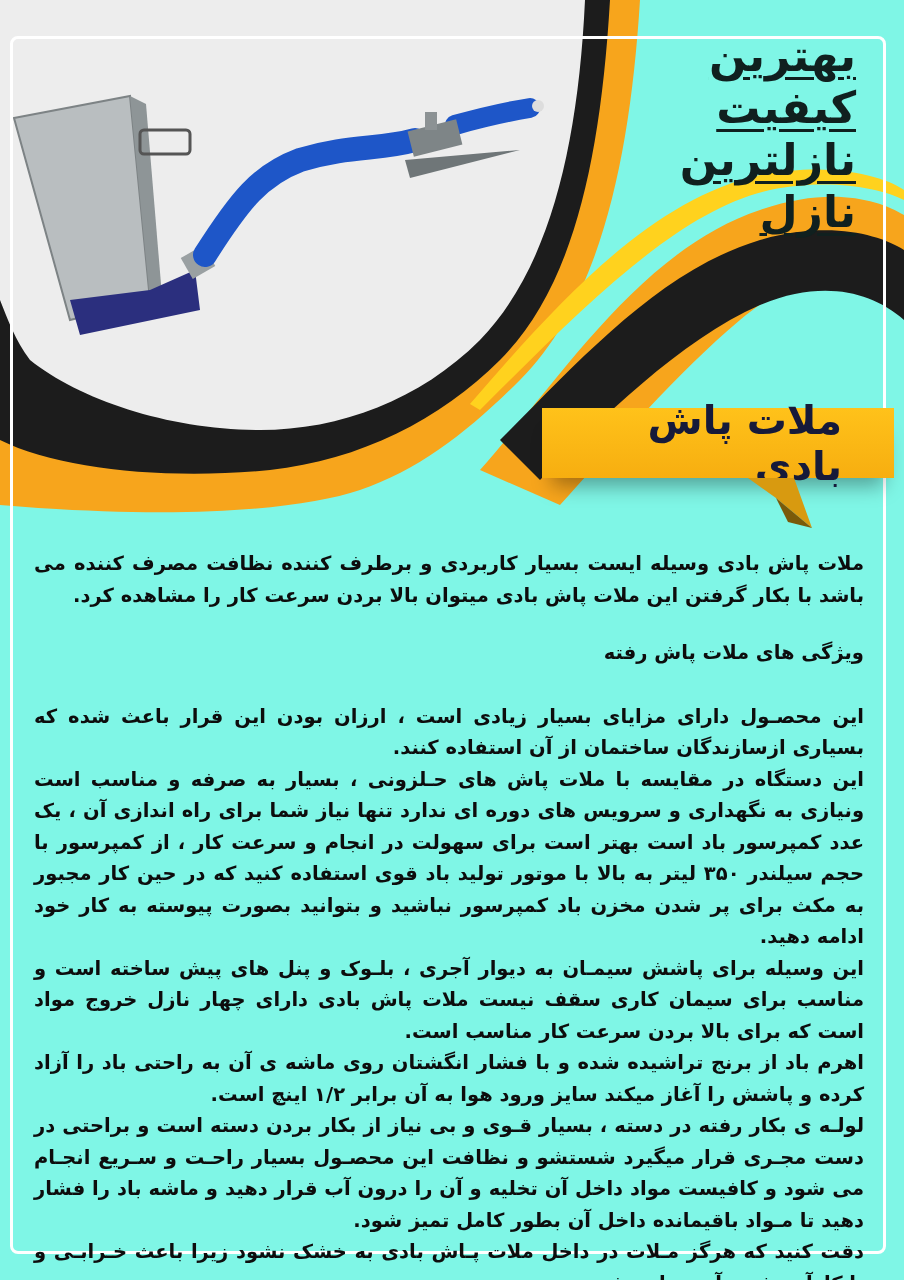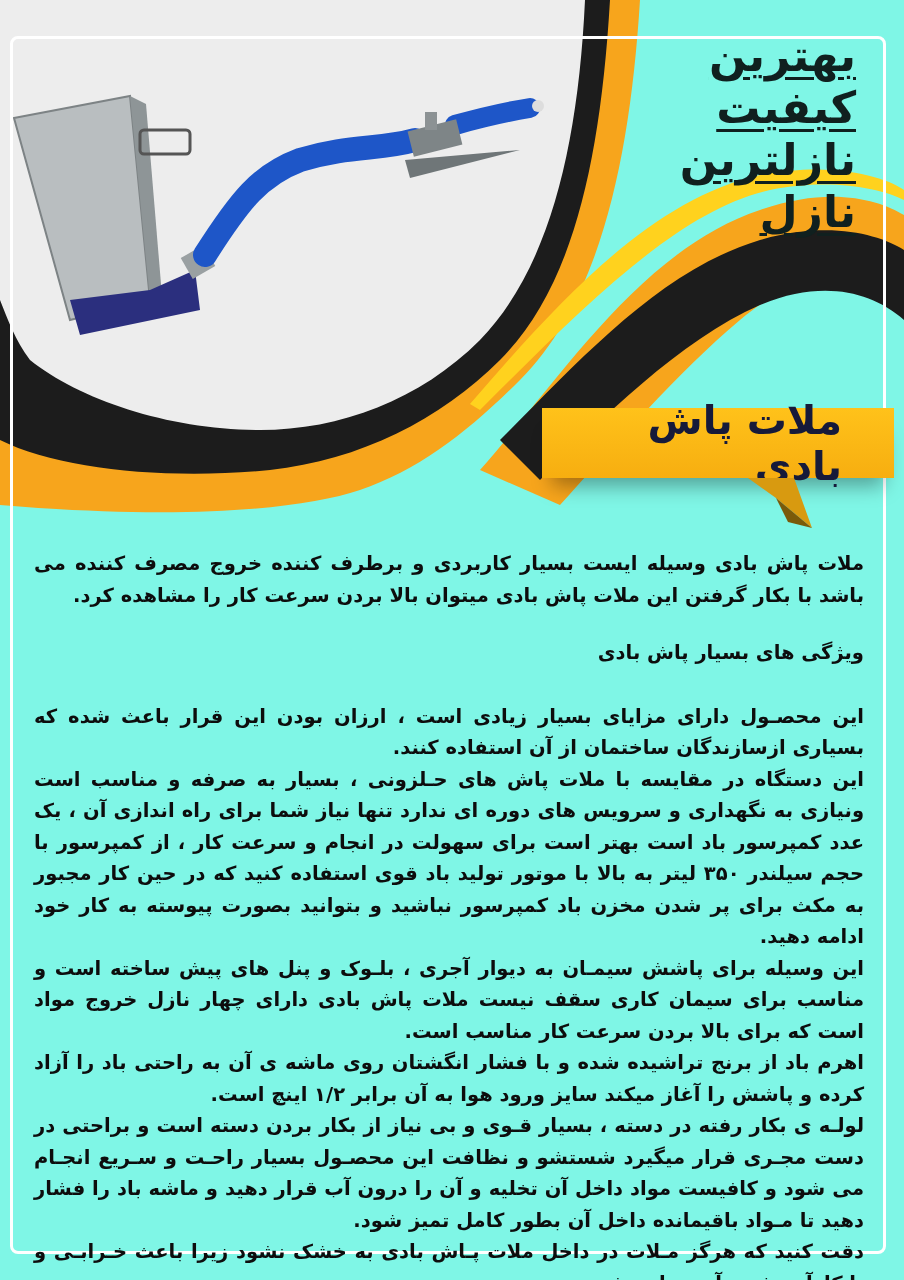--- a/index.html
+++ b/index.html
@@ -84,21 +84,21 @@
 
 <div class="banner">
   <div class="banner-title">ملات پاش بادی</div>
 </div>
 <svg style="position:absolute;left:748px;top:478px;width:70px;height:52px" viewBox="0 0 70 52">
   <polygon points="0,0 46,0 64,50 28,20" fill="#d89a10"></polygon>
   <polygon points="28,20 64,50 40,44" fill="#7a5a0a"></polygon>
 </svg>
 
 <div class="content">
-  <p class="intro">ملات پاش بادی وسیله ایست بسیار کاربردی و برطرف کننده خروج مصرف کننده می باشد با بکار گرفتن این ملات پاش بادی  میتوان بالا بردن سرعت کار را مشاهده کرد.</p>
-  <p class="subheading">ویژگی های بسیار پاش بادی</p>
+  <p class="intro">ملات پاش بادی وسیله ایست بسیار کاربردی و برطرف کننده نظافت مصرف کننده می باشد با بکار گرفتن این ملات پاش بادی  میتوان بالا بردن سرعت کار را مشاهده کرد.</p>
+  <p class="subheading">ویژگی های ملات پاش رفته</p>
   <p>این محصـول دارای مزایای بسیار زیادی است ، ارزان بودن این قرار باعث شده که بسیاری ازسازندگان ساختمان از آن استفاده کنند.</p>
   <p>این دستگاه در مقایسه با ملات پاش های حـلزونی ، بسیار به صرفه و مناسب است ونیازی به نگهداری و سرویس های دوره ای ندارد تنها نیاز شما برای راه اندازی آن ، یک عدد کمپرسور باد است بهتر است برای سهولت در انجام و سرعت کار ، از کمپرسور با حجم سیلندر ۳۵۰ لیتر به بالا با موتور تولید باد قوی استفاده کنید که در حین کار مجبور به مکث برای پر شدن مخزن باد کمپرسور نباشید و بتوانید بصورت پیوسته به کار خود ادامه دهید.</p>
   <p>این وسیله برای پاشش سیمـان به دیوار آجری ، بلـوک و پنل های پیش ساخته است و مناسب برای سیمان کاری سقف نیست ملات پاش بادی دارای چهار نازل خروج مواد است که برای بالا بردن سرعت کار مناسب است.</p>
   <p>اهرم باد از برنج تراشیده شده و با فشار انگشتان روی ماشه ی آن به راحتی باد را آزاد کرده و پاشش را آغاز میکند سایز ورود هوا به آن برابر ۱/۲ اینچ است.</p>
   <p>لولـه ی بکار رفته در دسته ، بسیار قـوی و بی نیاز از بکار بردن دسته است و براحتی در دست مجـری قرار میگیرد شستشو و نظافت این محصـول بسیار راحـت و سـریع انجـام می شود و کافیست مواد داخل آن تخلیه و آن را درون آب قرار دهید و ماشه باد را فشار دهید تا مـواد باقیمانده داخل آن بطور کامل تمیز شود.</p>
   <p>دقت کنید که هرگز مـلات در داخل ملات پـاش بادی به خشک نشود زیرا باعث خـرابـی و نا کارآمد شدن آن خواهد شد</p>
 </div>
 
 </body></html>

